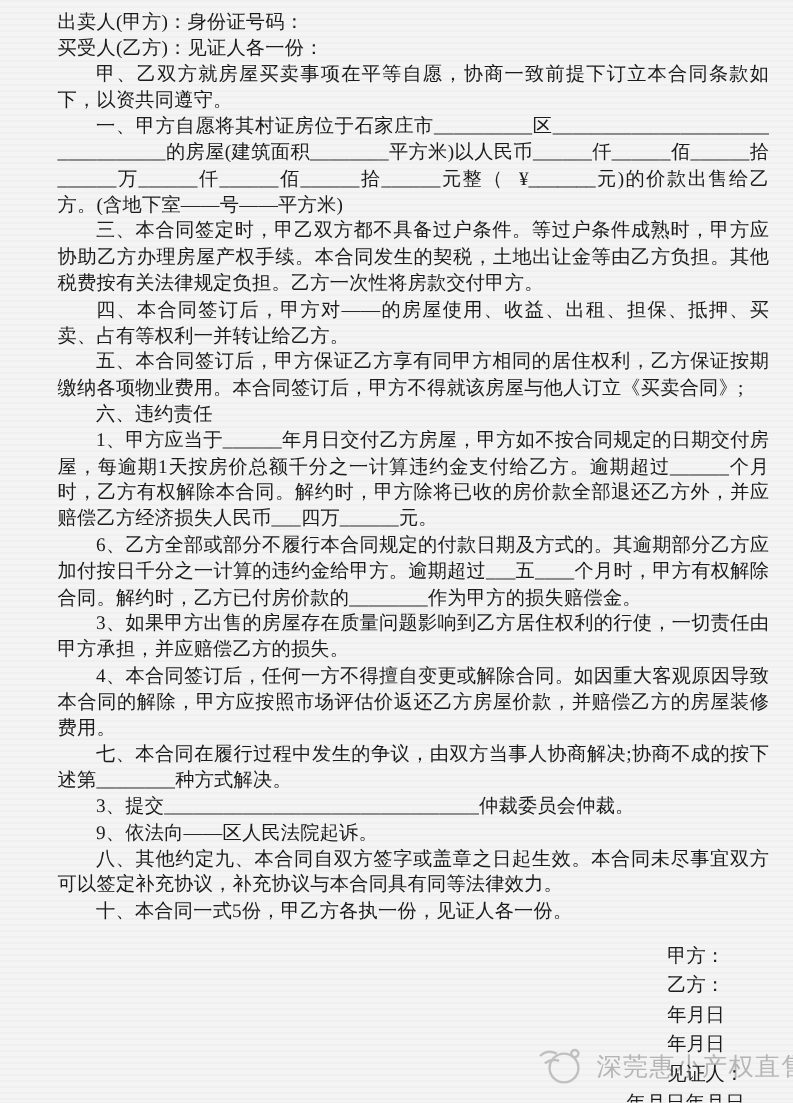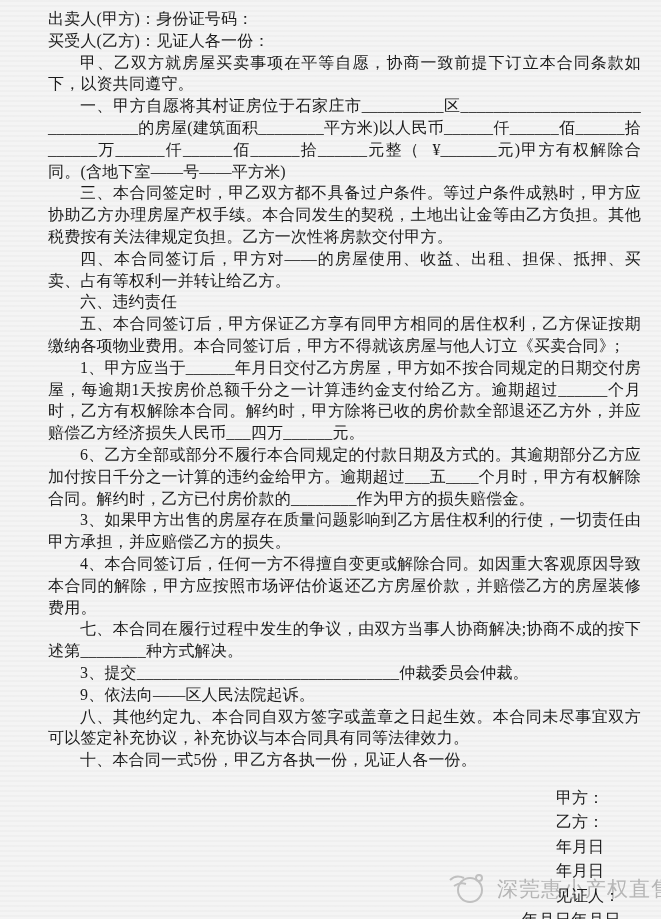--- a/index.html
+++ b/index.html
@@ -73,25 +73,25 @@
 <div class="page">
 
   <div class="doc">
     <div class="party">
       <p>出卖人(甲方)：身份证号码：</p>
       <p>买受人(乙方)：见证人各一份：</p>
     </div>
 
     <div class="body">
         <p>甲、乙双方就房屋买卖事项在平等自愿，协商一致前提下订立本合同条款如下，以资共同遵守。</p>
-        <p>一、甲方自愿将其村证房位于石家庄市__________区_________________________________的房屋(建筑面积________平方米)以人民币______仟______佰______拾______万______仟______佰______拾______元整（¥ْ_______元)甲方有权解除合同。(含地下室——号——平方米)</p>
+        <p>一、甲方自愿将其村证房位于石家庄市__________区_________________________________的房屋(建筑面积________平方米)以人民币______仟______佰______拾______万______仟______佰______拾______元整（¥ْ_______元)的价款出售给乙方。(含地下室——号——平方米)</p>
         <p>三、本合同签定时，甲乙双方都不具备过户条件。等过户条件成熟时，甲方应协助乙方办理房屋产权手续。本合同发生的契税，土地出让金等由乙方负担。其他税费按有关法律规定负担。乙方一次性将房款交付甲方。</p>
         <p>四、本合同签订后，甲方对——的房屋使用、收益、出租、担保、抵押、买卖、占有等权利一并转让给乙方。</p>
+        <p>五、本合同签订后，甲方保证乙方享有同甲方相同的居住权利，乙方保证按期缴纳各项物业费用。本合同签订后，甲方不得就该房屋与他人订立《买卖合同》;</p>
         <p>六、违约责任</p>
-        <p>五、本合同签订后，甲方保证乙方享有同甲方相同的居住权利，乙方保证按期缴纳各项物业费用。本合同签订后，甲方不得就该房屋与他人订立《买卖合同》;</p>
         <p>1、甲方应当于______年月日交付乙方房屋，甲方如不按合同规定的日期交付房屋，每逾期1天按房价总额千分之一计算违约金支付给乙方。逾期超过______个月时，乙方有权解除本合同。解约时，甲方除将已收的房价款全部退还乙方外，并应赔偿乙方经济损失人民币___四万______元。</p>
         <p>6、乙方全部或部分不履行本合同规定的付款日期及方式的。其逾期部分乙方应加付按日千分之一计算的违约金给甲方。逾期超过___五____个月时，甲方有权解除合同。解约时，乙方已付房价款的________作为甲方的损失赔偿金。</p>
         <p>3、如果甲方出售的房屋存在质量问题影响到乙方居住权利的行使，一切责任由甲方承担，并应赔偿乙方的损失。</p>
         <p>4、本合同签订后，任何一方不得擅自变更或解除合同。如因重大客观原因导致本合同的解除，甲方应按照市场评估价返还乙方房屋价款，并赔偿乙方的房屋装修费用。</p>
         <p>七、本合同在履行过程中发生的争议，由双方当事人协商解决;协商不成的按下述第________种方式解决。</p>
         <p>3、提交________________________________仲裁委员会仲裁。</p>
         <p>9、依法向——区人民法院起诉。</p>
         <p>八、其他约定九、本合同自双方签字或盖章之日起生效。本合同未尽事宜双方可以签定补充协议，补充协议与本合同具有同等法律效力。</p>
         <p>十、本合同一式5份，甲乙方各执一份，见证人各一份。</p>
       </div>

